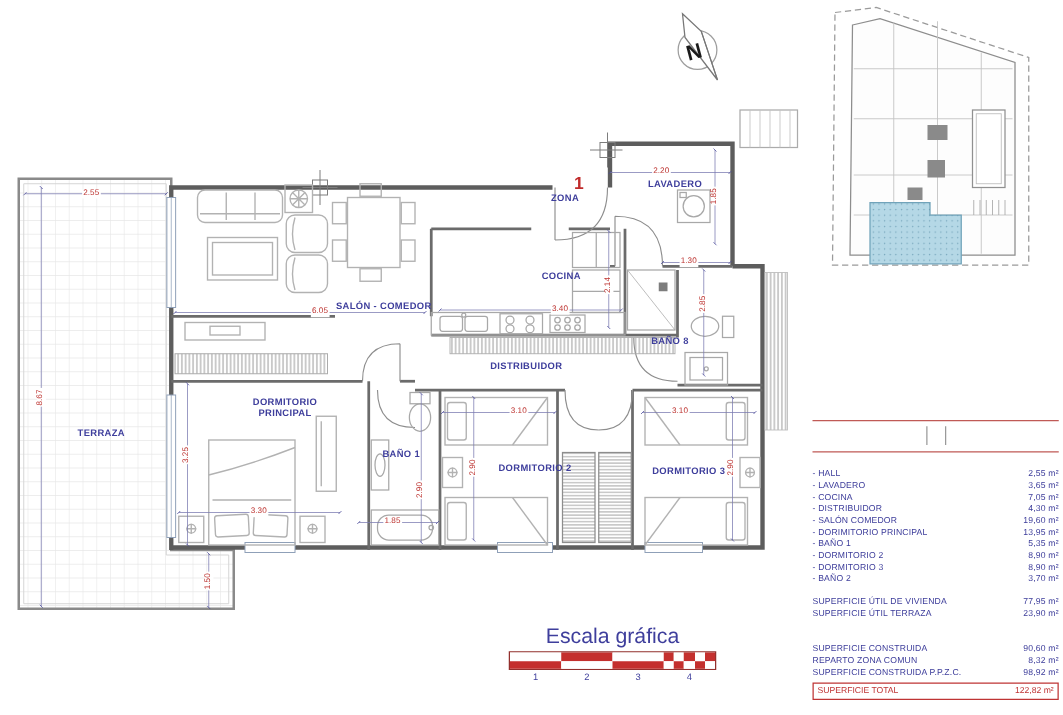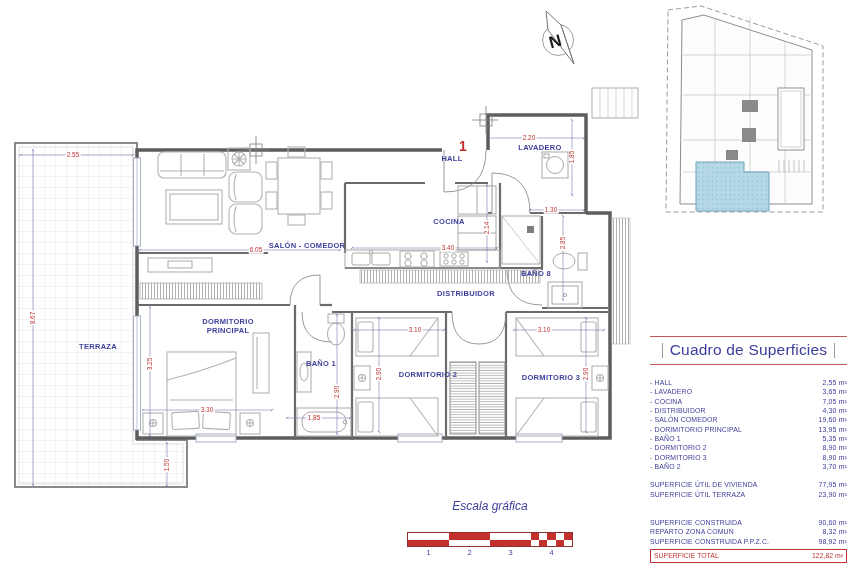--- a/index.html
+++ b/index.html
@@ -22,21 +22,21 @@
   .vbar{display:inline-block;width:1px;height:15px;background:#9a9a9a;margin:0 7px;}
   .trow{display:flex;justify-content:space-between;font-size:6.9px;line-height:9.35px;
         letter-spacing:.15px;}
   .sect1{margin-top:13px;}
   .sect2{margin-top:9px;}
   .sect3{margin-top:19px;}
   .ttotal{margin-top:3px;border:1px solid #bf3434;color:#bf3434;display:flex;
           justify-content:space-between;font-size:6.9px;line-height:10px;padding:1px 3px;}
   
   .scalebox{position:absolute;left:406px;top:499px;width:168px;z-index:5;}
-  .sc-title{display:block;text-align:center;color:#3e3e9c;font-size:12px;margin-bottom:19px;font-style:italic;}
+  .sc-title{display:block;text-align:center;color:#3e3e9c;font-size:17px;margin-bottom:2px;}
   .sbar{width:164px;height:13px;border:1px solid #93302d;margin:0 auto;}
   .srow{display:flex;height:6.5px;}
   .c{width:41px;height:6.5px;}
   .red{background:#c4302e;}
   .wht{background:#ffffff;}
   .ck{display:flex;width:41px;}
   .ck div{width:8.2px;height:6.5px;}
   .snums{display:flex;width:164px;margin:1px auto 0 auto;}
   .snums span{width:41px;text-align:center;color:#3e3e9c;font-size:7.5px;}
 </style>
@@ -289,26 +289,26 @@
     <rect x="778" y="88" width="26" height="62" fill="#ffffff" stroke="#909090" stroke-width="1"></rect>
     <rect x="781" y="91" width="20" height="56" fill="none" stroke="#bdbdbd" stroke-width="0.7"></rect>
     <g stroke="#a9a9a9" stroke-width="0.7">
       <path d="M779,160 V172 M784,160 V172 M789,160 V172 M794,160 V172 M799,160 V172 M804,160 V172"></path>
     </g>
     <path d="M696,162 H744 V172 H769 V211 H696 Z" fill="#b5d8e6" stroke="#70a3ba" stroke-width="1"></path>
     <path d="M696,162 H744 V172 H769 V211 H696 Z" fill="url(#dots)" opacity="0.7"></path>
   </g>
 </svg>
 
-<span class="lbl" style="left:98px;top:346px;">TERRAZA</span>
+<span class="lbl" style="left:81px;top:346px;">TERRAZA</span>
 <span class="lbl" style="left:307px;top:245px;">SALÓN - COMEDOR</span>
-<span class="lbl" style="left:452px;top:158px;">HALL</span>
+<span class="lbl" style="left:452px;top:158px;">ZONA</span>
 <span class="lbl" style="left:540px;top:147px;text-align:right;">LAVADERO</span>
 <span class="lbl" style="left:449px;top:221px;">COCINA</span>
-<span class="lbl" style="left:421px;top:293px;margin-left:45px;">DISTRIBUIDOR</span>
+<span class="lbl" style="left:421px;top:293px;">DISTRIBUIDOR</span>
 <span class="lbl" style="left:536px;top:273px;">BAÑO 8</span>
 <span class="lbl wrap" style="left:228px;top:326px;">DORMITORIO PRINCIPAL</span>
 <span class="lbl" style="left:321px;top:363px;">BAÑO 1</span>
 <span class="lbl" style="left:428px;top:374px;">DORMITORIO 2</span>
 <span class="lbl" style="left:551px;top:377px;">DORMITORIO 3</span>
 <span class="entry-no" style="left:463px;top:146px;">1</span>
 
 <span class="dim" style="left:73px;top:155px;">2.55</span>
 <span class="dim v" style="left:33px;top:318px;">8.67</span>
 <span class="dim v" style="left:167px;top:465px;">1.50</span>
@@ -324,21 +324,20 @@
 <span class="dim" style="left:314px;top:418px;">1.85</span>
 <span class="dim v" style="left:337px;top:392px;">2.90</span>
 <span class="dim" style="left:415px;top:330px;">3.10</span>
 <span class="dim v" style="left:379px;top:374px;">2.90</span>
 <span class="dim" style="left:544px;top:330px;">3.10</span>
 <span class="dim v" style="left:586px;top:374px;">2.90</span>
 
 <div class="stable">
   <div class="t-title">
     <span class="vbar"></span>
-    <span class="txt">Cuadro de Superficies</span>
     <span class="vbar"></span>
   </div>
 
   <div class="sect1">
     <div class="trow">
           <span>- HALL</span>
           <span>2,55 m²</span>
         </div>
     <div class="trow">
           <span>- LAVADERO</span>

